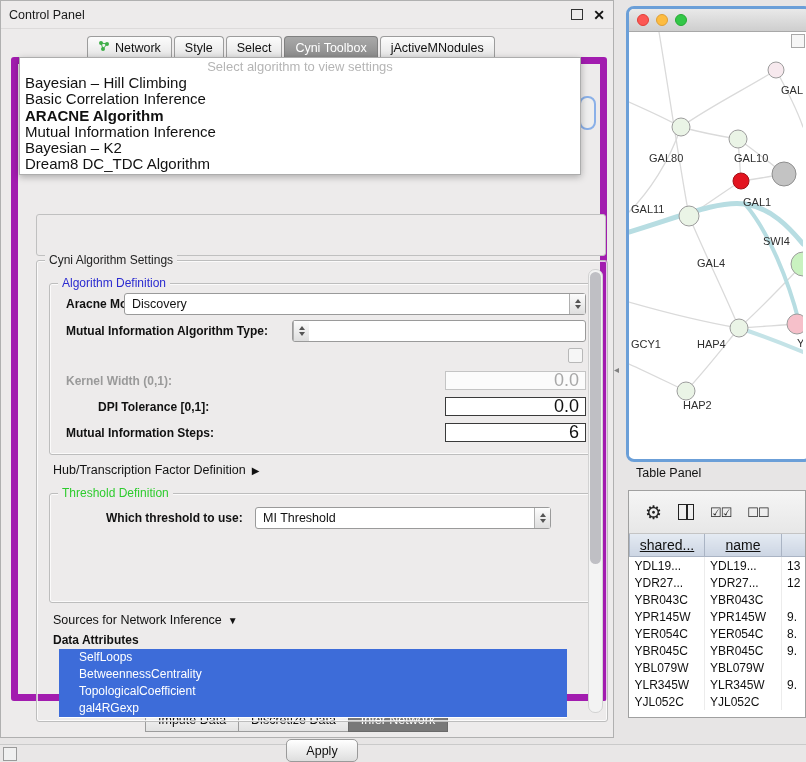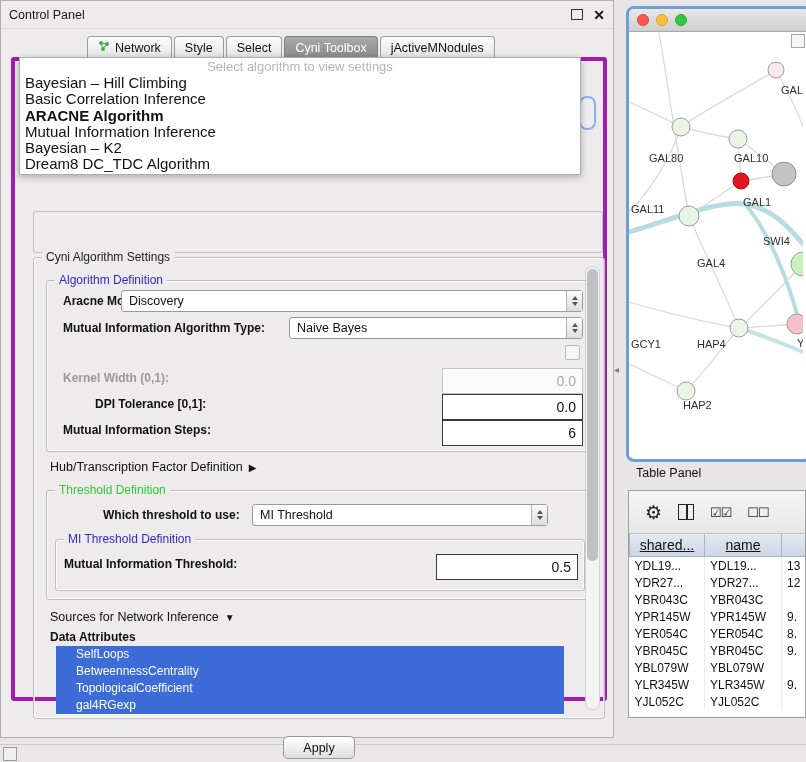--- a/index.html
+++ b/index.html
@@ -14,21 +14,21 @@
   .cp-icons{margin-left:auto;display:flex;align-items:center;gap:10px;}
   .float-box{width:10px;height:9px;border:1.5px solid #333;display:inline-block;}
   .close-x{font-size:14px;font-weight:bold;color:#111;line-height:14px;cursor:default;}
   
   .tabbar{position:absolute;left:86px;top:35px;display:flex;gap:2px;z-index:3;}
   .tab{height:21px;padding:0 10px;display:flex;align-items:center;gap:5px;font-size:12.5px;color:#111;
        background:linear-gradient(#fcfcfc,#e4e4e4);border:1px solid #9c9c9c;border-bottom:none;
        border-radius:4px 4px 0 0;}
   .tab.active{background:linear-gradient(#a9a9a9,#8b8b8b);color:#fff;border-color:#808080;}
   
-  .tab-content{position:absolute;left:10px;top:56px;width:596px;height:644px;border:4px solid #a21caf;
+  .tab-content{position:absolute;left:10px;top:56px;width:596px;height:644px;border:7px solid #a21caf;
                border-radius:3px;background:#edebeb;box-sizing:border-box;}
   
   .hidden-frag{position:absolute;left:18px;top:150px;width:568px;height:40px;border:1px solid #c0c0c0;
                border-radius:3px;background:#edebeb;z-index:1;}
   .blue-frag{position:absolute;left:578px;top:95px;width:13px;height:30px;border:2px solid #8ab0e8;
              border-radius:8px;background:#eeeeee;z-index:2;}
   
   .popup{position:absolute;left:18px;top:56px;width:560px;height:116px;background:#ffffff;
          border:1px solid #adadad;box-shadow:0 2px 7px rgba(0,0,0,.28);z-index:60;overflow:hidden;}
   .dd-placeholder{height:17px;line-height:17px;text-align:center;color:#b5b5b5;font-size:13px;}
@@ -44,21 +44,21 @@
   .settings-group{left:18px;top:196px;width:572px;height:462px;z-index:2;}
   .field-label{position:absolute;font-size:12px;font-weight:bold;color:#111;white-space:nowrap;}
   .field-label.disabled{color:#9a9a9a;}
   .combo{position:absolute;height:22px;background:#fff;border:1px solid #9a9a9a;border-radius:3px;
          display:flex;align-items:center;font-size:12.5px;color:#111;box-sizing:border-box;}
   .combo .val{padding-left:7px;flex:1;}
   .stepper{width:15px;height:100%;display:flex;flex-direction:column;align-items:center;justify-content:center;
            gap:2px;border-left:1px solid #b0b0b0;background:linear-gradient(#fcfcfc,#dedede);}
   .tri-up{width:0;height:0;border-left:3.5px solid transparent;border-right:3.5px solid transparent;border-bottom:4px solid #555;}
   .tri-down{width:0;height:0;border-left:3.5px solid transparent;border-right:3.5px solid transparent;border-top:4px solid #555;}
-  .tfield{position:absolute;height:26px;background:#fff;border:1px solid #3a3a3a;font-size:14px;color:#111;
+  .tfield{position:absolute;height:19px;background:#fff;border:1px solid #3a3a3a;font-size:18px;color:#111;
           display:flex;align-items:center;justify-content:flex-end;padding-right:6px;box-sizing:border-box;}
   .tfield.disabled{border-color:#c4c4c4;background:#fbfbfb;color:#a8a8a8;}
   .checkbox{position:absolute;width:13px;height:13px;border:1px solid #b8b8b8;border-radius:2px;background:#f6f6f6;}
   .disclosure-row{position:absolute;display:flex;align-items:center;gap:6px;font-size:12.5px;color:#111;white-space:nowrap;}
   .disc-arrow{font-size:10px;color:#111;}
   .attr-list{position:absolute;left:22px;top:388px;width:508px;height:69px;background:#fff;overflow:hidden;}
   .attr-item{height:17px;line-height:17px;background:#3d6cd9;color:#fff;font-size:12px;padding-left:20px;white-space:nowrap;}
   .v-scrollbar{position:absolute;right:4px;top:8px;bottom:8px;width:13px;background:#f3f3f3;
                border:1px solid #d2d2d2;border-radius:7px;}
   .v-thumb{position:absolute;left:1px;right:1px;top:2px;height:66%;background:#bfbfc4;border-radius:6px;}
@@ -148,21 +148,20 @@
           <div class="combo" style="left:74px;top:9px;width:462px;">
             <span class="val">Discovery</span>
             <span class="stepper">
                 <span class="tri-up"></span>
                 <span class="tri-down"></span>
               </span>
           </div>
 
           <span class="field-label" style="left:16px;top:40px;">Mutual Information Algorithm Type:</span>
           <div class="combo" style="left:242px;top:36px;width:294px;">
-            <span class="val">Naive Bayes</span>
             <span class="stepper">
                 <span class="tri-up"></span>
                 <span class="tri-down"></span>
               </span>
           </div>
 
           <span class="checkbox" style="left:518px;top:64px;"></span>
 
           <span class="field-label disabled" style="left:16px;top:90px;">Kernel Width (0,1):</span>
           <div class="tfield disabled" style="left:395px;top:87px;width:141px;">0.0</div>
@@ -184,25 +183,20 @@
 
           <span class="field-label" style="left:56px;top:17px;">Which threshold to use:</span>
           <div class="combo" style="left:205px;top:13px;width:296px;">
             <span class="val">MI Threshold</span>
             <span class="stepper">
                 <span class="tri-up"></span>
                 <span class="tri-down"></span>
               </span>
           </div>
 
-          <div class="group" style="left:8px;top:48px;width:530px;height:52px;">
-            <span class="gtitle blue">MI Threshold Definition</span>
-            <span class="field-label" style="left:8px;top:17px;">Mutual Information Threshold:</span>
-            <div class="tfield" style="left:380px;top:14px;width:142px;">0.5</div>
-          </div>
         </div>
 
         <div class="disclosure-row" style="left:16px;top:352px;">
           <span>Sources for Network Inference</span>
           <span class="disc-arrow">▼</span>
         </div>
 
         <span class="field-label" style="left:16px;top:372px;">Data Attributes</span>
 
         <div class="attr-list" id="attrlist">
@@ -213,20 +207,25 @@
           </div>
 
         <div class="v-scrollbar">
             <div class="v-thumb"></div>
           </div>
       </div>
 
       <button class="apply-btn">Apply</button>
     </div>
 
+    <div class="bottom-tabs" id="bottomtabs">
+        <div class="btab">Impute Data</div>
+        <div class="btab">Discretize Data</div>
+        <div class="btab active">Infer Network</div>
+      </div>
 
     <div class="popup">
       <div class="dd-placeholder">Select algorithm to view settings</div>
       <div id="ddlist">
           <div class="dd-item">Bayesian – Hill Climbing</div>
           <div class="dd-item">Basic Correlation Inference</div>
           <div class="dd-item selected">ARACNE Algorithm</div>
           <div class="dd-item">Mutual Information Inference</div>
           <div class="dd-item">Bayesian – K2</div>
           <div class="dd-item">Dream8 DC_TDC Algorithm</div>

